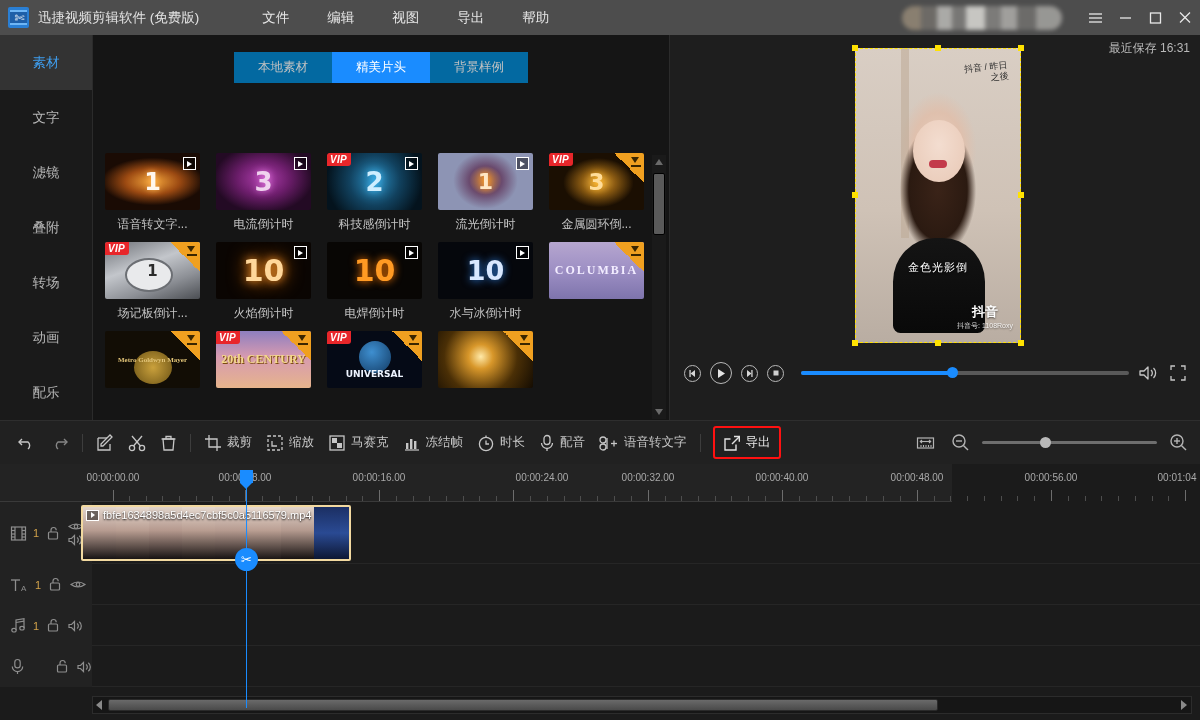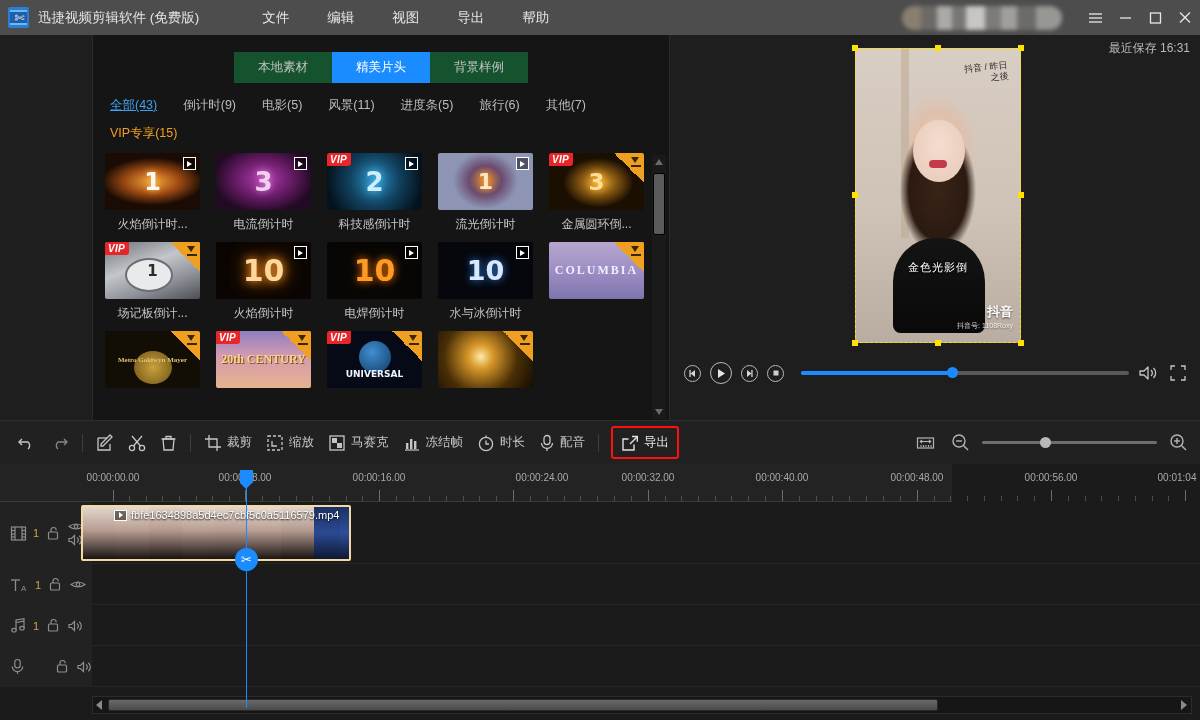--- a/index.html
+++ b/index.html
@@ -52,21 +52,21 @@
   .side-item.active { background: #333333; color: #3f9ff0; }
 
   
   .media-panel {
     position: absolute; top: 35px; left: 92px; width: 578px; height: 385px;
     background: #151515; border: 1px solid #2b2b2b; border-top: none; border-bottom: none;
   }
   .seg-tabs { display: flex; justify-content: center; padding-top: 17px; }
   .seg {
     font-size: 12.5px; padding: 7px 0; width: 98px; text-align: center;
-    background: #14532d; color: #c2c2c2;
+    background: #0369a1; color: #c2c2c2;
   }
   .seg.active { background: #1a8cff; color: #fff; }
   .cats { padding: 14px 0 0 17px; display: flex; flex-wrap: wrap; width: 520px; }
   .cat { font-size: 12.5px; color: #bdbdbd; margin-right: 26px; margin-bottom: 11px; white-space: nowrap; }
   .cat.active { color: #3f9ff0; text-decoration: underline; }
   .cat.vip { color: #f0a020; margin-bottom: 4px; }
 
   .grid-wrap { position: absolute; top: 118px; left: 0; width: 576px; height: 266px; overflow: hidden; }
   .grid { display: flex; flex-wrap: wrap; padding-left: 12px; }
   .cell { width: 111px; margin-right: 0px; margin-bottom: 9px; }
@@ -130,21 +130,21 @@
   .v-mouth { position:absolute; left: 74px; top: 112px; width: 18px; height: 8px; border-radius: 9px;
     background: #c33a4a; }
   .v-dress { position:absolute; left: 38px; bottom: 10px; width: 92px; height: 95px;
     background: linear-gradient(180deg, #141414, #090909); border-radius: 46% 46% 8% 8%; }
   .v-wall { position:absolute; left: 46px; top: 0; width: 8px; height: 190px; background: rgba(190,170,150,.55); }
   .v-logo { position: absolute; right: 12px; top: 14px; width: 45px; height: 38px;
     color: #2b2b2b; font-size: 9px; line-height: 11px; text-align: right; transform: rotate(-6deg); }
   .v-sub { position: absolute; left: 0; right: 0; bottom: 68px; text-align: center;
     font-size: 11px; color: #fff; text-shadow: 0 1px 2px #000; letter-spacing: 1px; }
   .v-mark { position: absolute; right: 8px; bottom: 12px; color: #fff; font-size: 10px;
-    text-align: right; text-shadow: 0 1px 2px rgba(0,0,0,.6); }
+    text-align: center; text-shadow: 0 1px 2px rgba(0,0,0,.6); }
   .v-mark .dy { font-size: 13px; font-weight: bold; }
   .v-mark .uid { font-size: 7px; opacity: .85; }
   .sel-frame { position: absolute; inset: 0; border: 1px dashed #ffe200; pointer-events: none; }
   .handle { position: absolute; width: 6px; height: 6px; background: #ffe200; }
 
   .player-ctrl { position: absolute; left: 0; top: 323px; width: 530px; height: 30px;
                  display: flex; align-items: center; padding: 0 14px; }
   .pbtn { width: 17px; height: 17px; border-radius: 50%; border: 1.4px solid #b8b8b8;
           display: flex; align-items: center; justify-content: center; margin-right: 9px; }
   .pbtn.big { width: 22px; height: 22px; }
@@ -186,21 +186,21 @@
            display: flex; align-items: center; color: #8e8e8e; font-size: 11px; }
   .thead .ic { margin-left: 10px; }
   .thead .num { margin-left: 6px; color: #d2a24a; font-size: 11px; }
   .thead .lock { margin-left: 7px; }
   .thead .eye { margin-left: 8px; }
   .trow { position: absolute; left: 92px; right: 0; border-bottom: 1px solid #262626; }
   .clip { position: absolute; background: #2b2b2b; border: 2px solid #f2d9a0; border-radius: 2px;
           overflow: hidden; }
   .clip-name { position: absolute; left: 0; top: 0; right: 0; height: 16px; color: #fff; font-size: 11px;
                display: flex; align-items: center; padding-left: 3px; z-index: 4;
-               text-shadow: 0 1px 2px #000; white-space: nowrap; overflow: hidden; margin-left: 28px; }
+               text-shadow: 0 1px 2px #000; white-space: nowrap; overflow: hidden; }
   .clip-pb { width: 13px; height: 11px; border: 1.2px solid #fff; background: rgba(0,0,0,.5);
              display: flex; align-items: center; justify-content: center; margin-right: 4px; flex: none; }
   .clip-pb i { width: 0; height: 0; border-left: 4px solid #fff; border-top: 3px solid transparent;
                border-bottom: 3px solid transparent; }
   .frames { position: absolute; inset: 0; display: flex; }
   .frm { height: 100%; flex: none; }
   .playhead { position: absolute; top: 22px; width: 1px; background: #1a8cff; z-index: 30; }
   .ph-cap { position: absolute; top: -16px; left: -6px; width: 13px; height: 13px; background: #1a8cff; }
   .ph-cap::after { content: ""; position: absolute; left: 0; top: 13px; width: 0; height: 0;
     border-left: 6.5px solid transparent; border-right: 6.5px solid transparent; border-top: 6px solid #1a8cff; }
@@ -257,49 +257,62 @@
         <svg width="14" height="13" viewBox="0 0 14 13">
             <g stroke="#e8e8e8" stroke-width="1.3">
         <line x1="2" y1="1.5" x2="12" y2="11.5"></line>
               <line x1="12" y1="1.5" x2="2" y2="11.5"></line>
             </g>
           </svg>
       </div>
     </div>
   </div>
 
+  <div class="sidebar">
+    <div class="side-item active">
+        <span>素材</span>
+      </div>
+    <div class="side-item">
+        <span>文字</span>
+      </div>
+    <div class="side-item">
+        <span>滤镜</span>
+      </div>
+    <div class="side-item">
+        <span>叠附</span>
+      </div>
+    <div class="side-item">
+        <span>转场</span>
+      </div>
+    <div class="side-item">
+        <span>动画</span>
+      </div>
+    <div class="side-item">
+        <span>配乐</span>
+      </div>
+  </div>
 
   <div class="media-panel">
     <div class="seg-tabs">
       <div class="seg">本地素材</div>
       <div class="seg active">精美片头</div>
       <div class="seg">背景样例</div>
     </div>
-    <div class="cats">
-      <div class="cat active">全部(43)</div>
-      <div class="cat">倒计时(9)</div>
-      <div class="cat">电影(5)</div>
-      <div class="cat">风景(11)</div>
-      <div class="cat">进度条(5)</div>
-      <div class="cat">旅行(6)</div>
-      <div class="cat">其他(7)</div>
-      <div class="cat vip">VIP专享(15)</div>
-    </div>
 
     <div class="grid-wrap">
       <div class="grid">
 
         <div class="cell">
           <div class="thumb" style="background:radial-gradient(ellipse 60px 28px at 50% 50%,#f5a63c 0%,#9c4a12 45%,#1a0b04 85%),#0d0603;">
             <div class="th-num" style="color:#fff8ef;font-size:24px;text-shadow:0 0 6px #ffb451;">1</div>
             <div class="play-badge">
                 <i></i>
               </div>
           </div>
-          <div class="cell-label">火焰倒计时...</div>
+          <div class="cell-label">语音转文字...</div>
         </div>
 
         <div class="cell">
           <div class="thumb" style="background:radial-gradient(ellipse 52px 36px at 50% 45%,#b03fae 0%,#6b1d6a 50%,#230a24 95%),#190618;">
             <div class="th-num" style="color:#f0d2ef;text-shadow:0 0 7px #e07ade;">3</div>
             <div class="play-badge">
                 <i></i>
               </div>
           </div>
           <div class="cell-label">电流倒计时</div>
@@ -595,20 +608,32 @@
     </div>
     <div class="tool">
       <svg width="16" height="18" viewBox="0 0 16 18">
           <g stroke="#c6c6c6" stroke-width="1.3" fill="none">
       <rect x="5" y="1.5" width="6" height="9" rx="3"></rect>
             <path d="M2.5,9 A5.5,5.5 0 0 0 13.5,9"></path>
             <line x1="8" y1="14.5" x2="8" y2="17"></line>
           </g>
         </svg>
       <span class="tlbl">配音</span>
+    </div>
+    <div class="tool">
+      <svg width="20" height="18" viewBox="0 0 20 18">
+          <g stroke="#c6c6c6" stroke-width="1.3" fill="none">
+      <circle cx="4" cy="6" r="3"></circle>
+            <circle cx="4" cy="13" r="3"></circle>
+            <line x1="8" y1="4" x2="8" y2="15"></line>
+      <line x1="12" y1="9.5" x2="18" y2="9.5"></line>
+            <line x1="15" y1="6.5" x2="15" y2="12.5"></line>
+          </g>
+        </svg>
+      <span class="tlbl">语音转文字</span>
     </div>
     <div class="tdivider"></div>
     <div class="export-hl">
       <div class="tool" style="height:auto;padding:0;">
         <svg width="18" height="18" viewBox="0 0 18 18">
             <g stroke="#e2e2e2" stroke-width="1.4" fill="none">
         <path d="M9,10 L16,3"></path>
               <polyline points="11,2.5 16.3,2.5 16.3,7.8"></polyline>
         <path d="M13,10.5 L13,16 L2,16 L2,5 L7.5,5"></path>
             </g>

